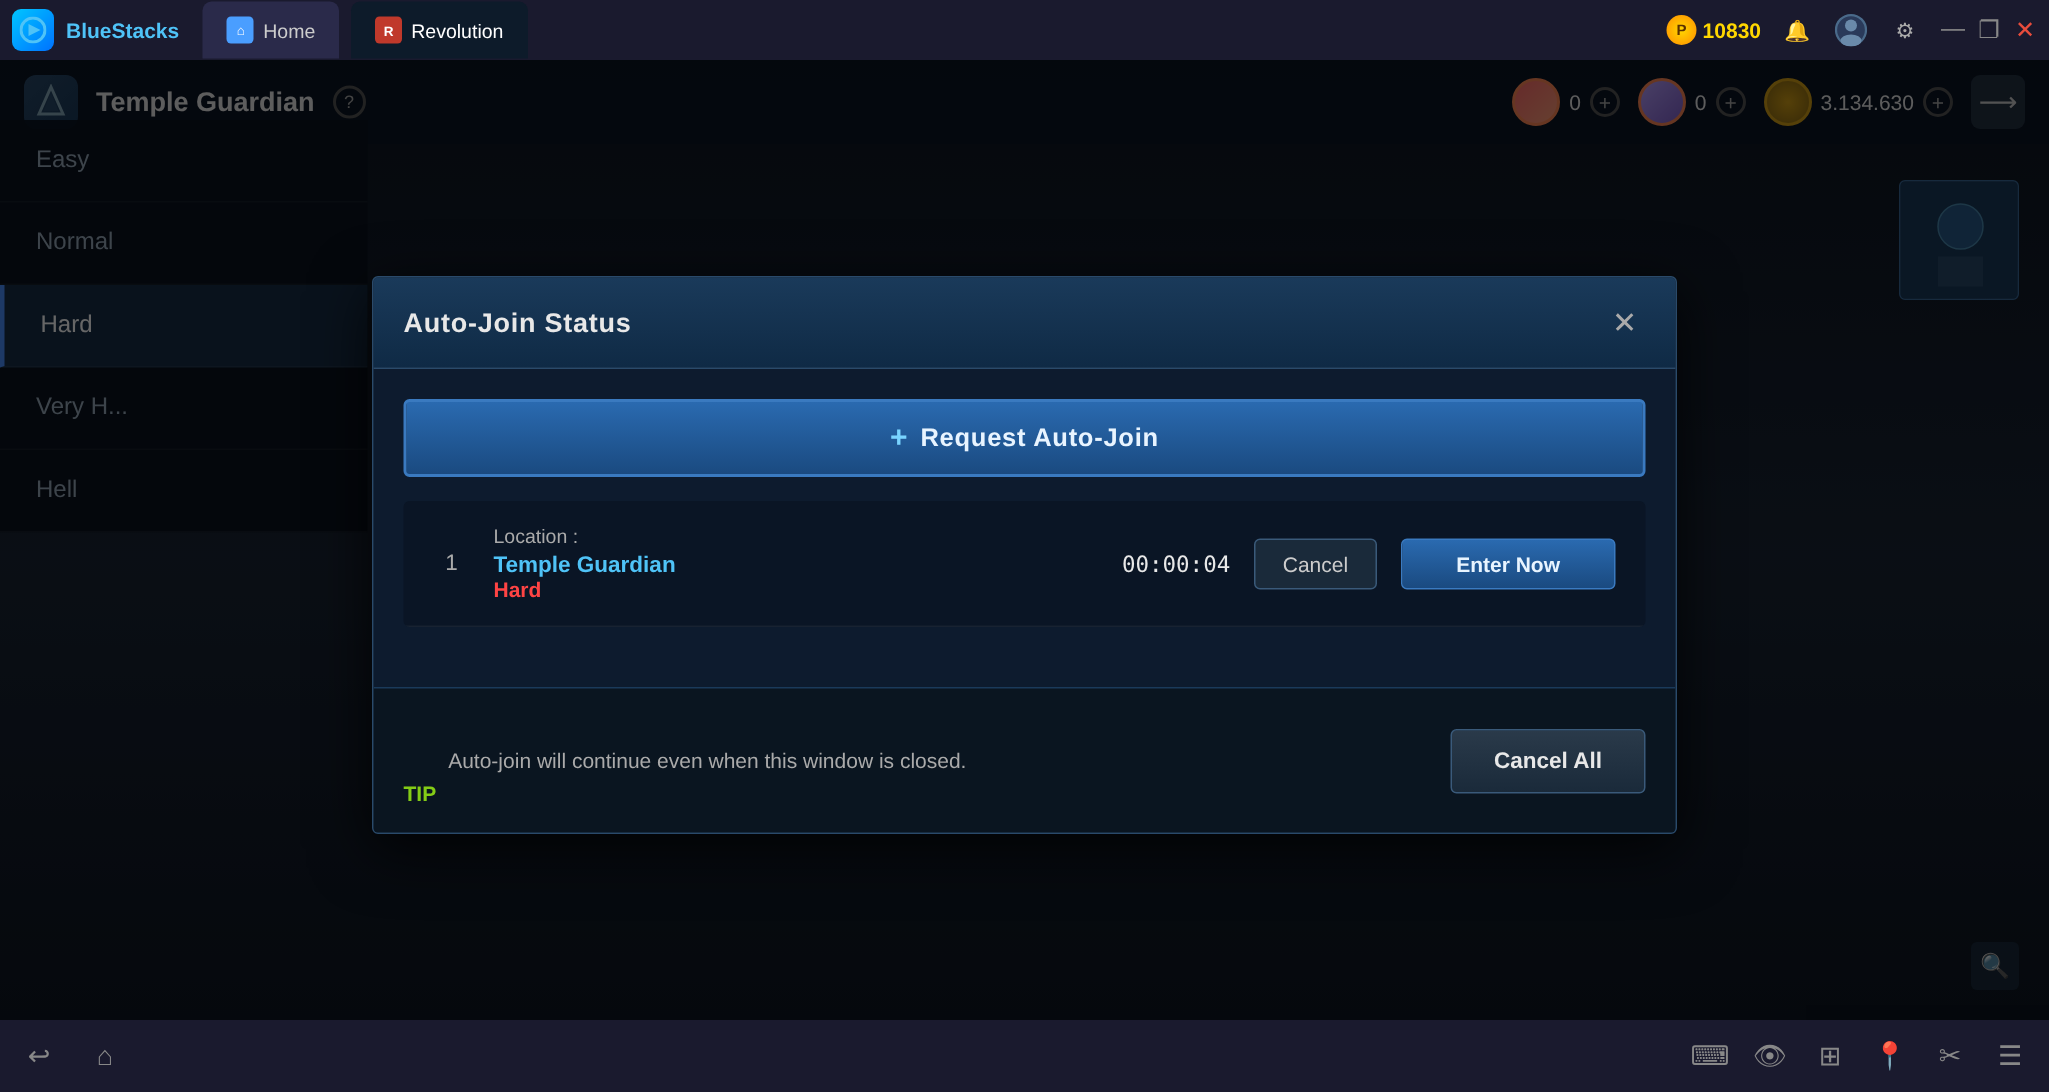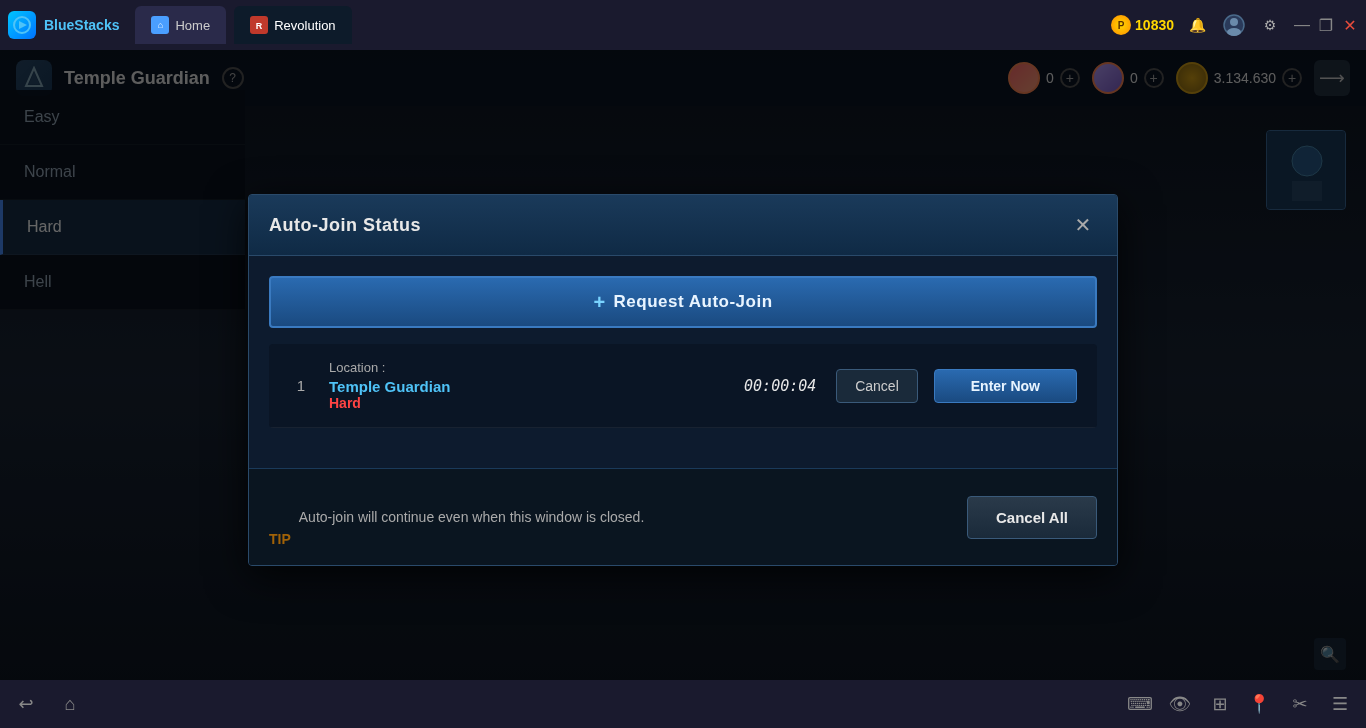--- a/index.html
+++ b/index.html
@@ -6,21 +6,21 @@
     body {
       width: 1366px;
       height: 728px;
       overflow: hidden;
       font-family: Arial, sans-serif;
       background: #000;
     }
 
     
     .titlebar {
-      height: 50px;
+      height: 40px;
       background: #1a1a2e;
       display: flex;
       align-items: center;
       padding: 15px 8px;
       gap: 8px;
       position: relative;
       z-index: 100;
     }
     .bs-logo {
       width: 28px; height: 28px;
@@ -288,21 +288,21 @@
     }
     .location-name {
       color: #4fc3f7; font-size: 15px; font-weight: bold;
     }
     .location-diff {
       color: #ff4444; font-size: 14px; font-weight: bold;
     }
     .queue-timer {
       color: #e8e8e8; font-size: 15px;
       font-family: monospace;
-      min-width: 80px; text-align: center; font-style: italic;
+      min-width: 80px; text-align: right;
     }
     .cancel-btn {
       padding: 8px 18px;
       background: #1a2a3a;
       border: 1px solid #3a5a7a;
       border-radius: 4px;
       color: #ccc; font-size: 14px;
       cursor: pointer;
     }
     .enter-btn {
@@ -319,21 +319,21 @@
       background: #0a1520;
       padding: 18px 20px;
       display: flex; align-items: center; justify-content: space-between;
       border-top: 1px solid #1a3a5a;
     }
     .tip-text {
       display: flex; align-items: center; gap: 8px;
       color: #aaa; font-size: 14px;
     }
     .tip-label {
-      color: #a16207; font-weight: bold; font-size: 14px; margin-top: 44px;
+      color: #84cc16; font-weight: bold; font-size: 14px; margin-top: 44px;
     }
     .cancel-all-btn {
       padding: 12px 28px;
       background: linear-gradient(180deg, #2a3a4a 0%, #1a2a3a 100%);
       border: 1px solid #3a5a7a;
       border-radius: 4px;
       color: #e8e8e8; font-size: 15px; font-weight: bold;
       cursor: pointer;
     }
 
@@ -472,20 +472,23 @@
 
   <div class="difficulty-menu">
     <div class="diff-item">
       <span>Easy</span>
     </div>
     <div class="diff-item">
       <span>Normal</span>
     </div>
     <div class="diff-item active">
       <span>Hard</span>
+    </div>
+    <div class="diff-item">
+      <span>Very H...</span>
     </div>
     <div class="diff-item">
       <span>Hell</span>
     </div>
   </div>
 
   <div class="thumb-preview">
     <svg width="80" height="80" viewBox="0 0 80 80">
         <rect width="80" height="80" fill="#1a3a5a"></rect>
         <circle cx="40" cy="30" r="15" fill="#2a5a8a" stroke="#4a8ab0" stroke-width="1"></circle>

